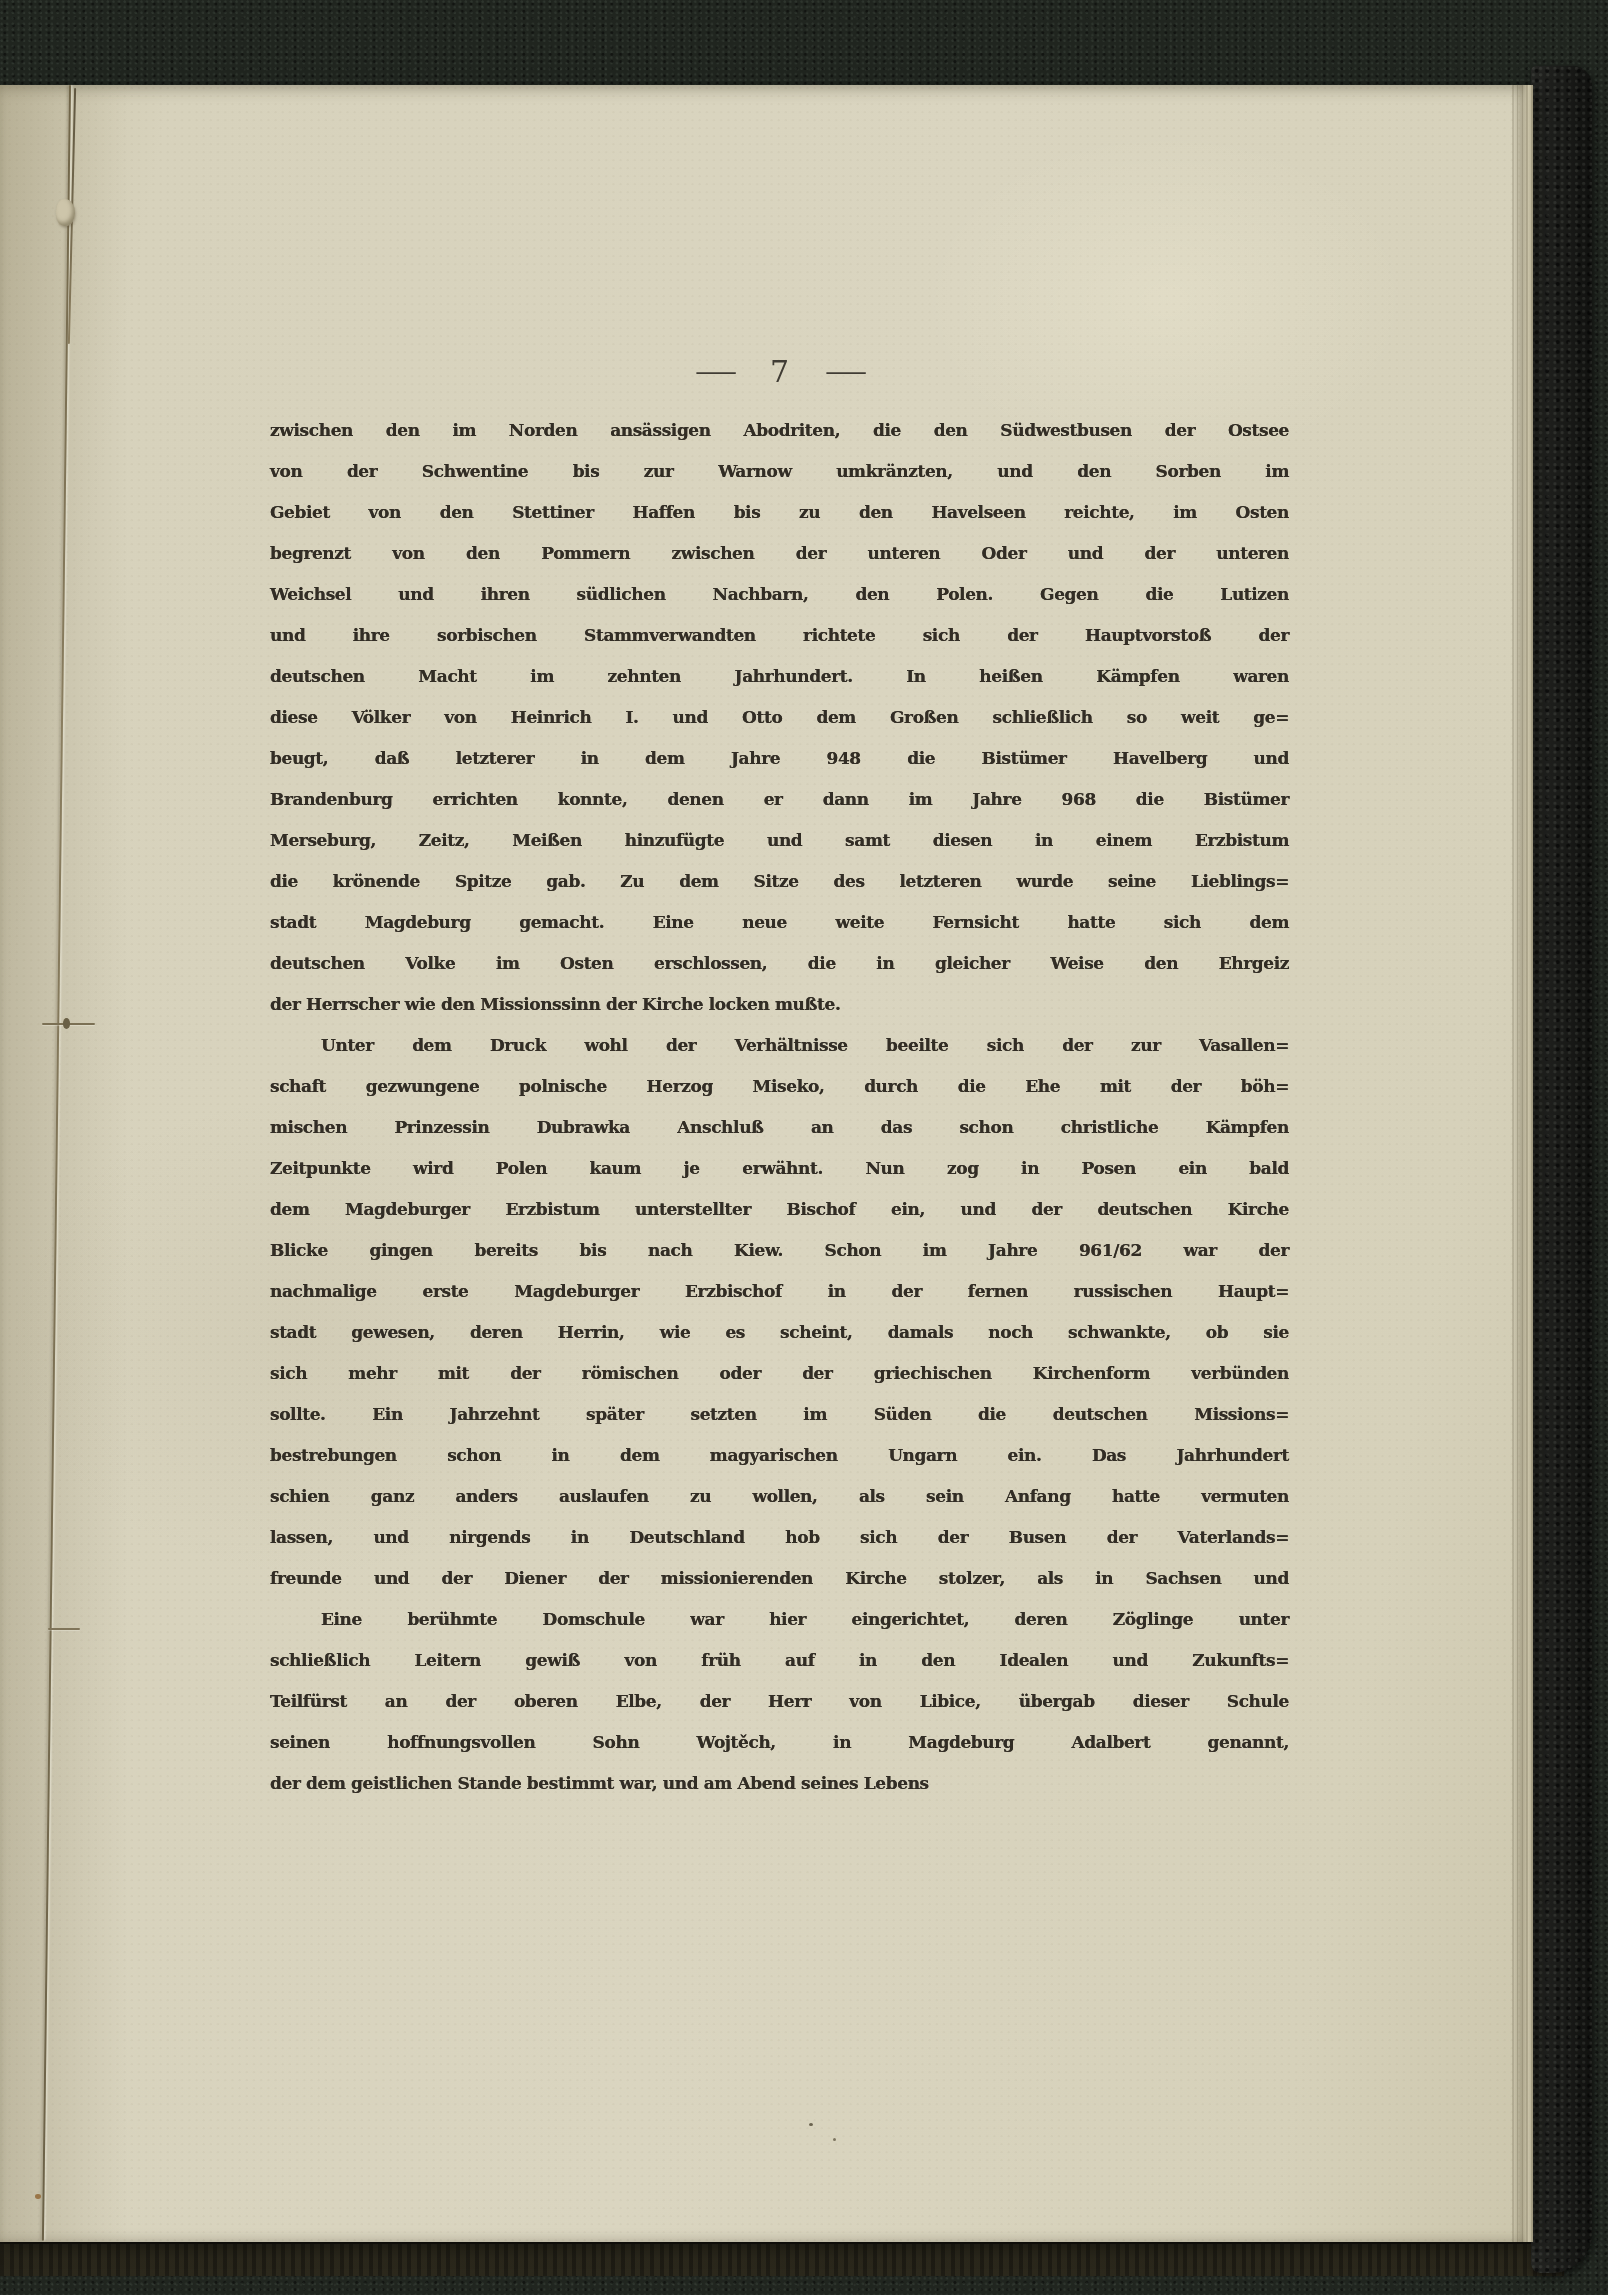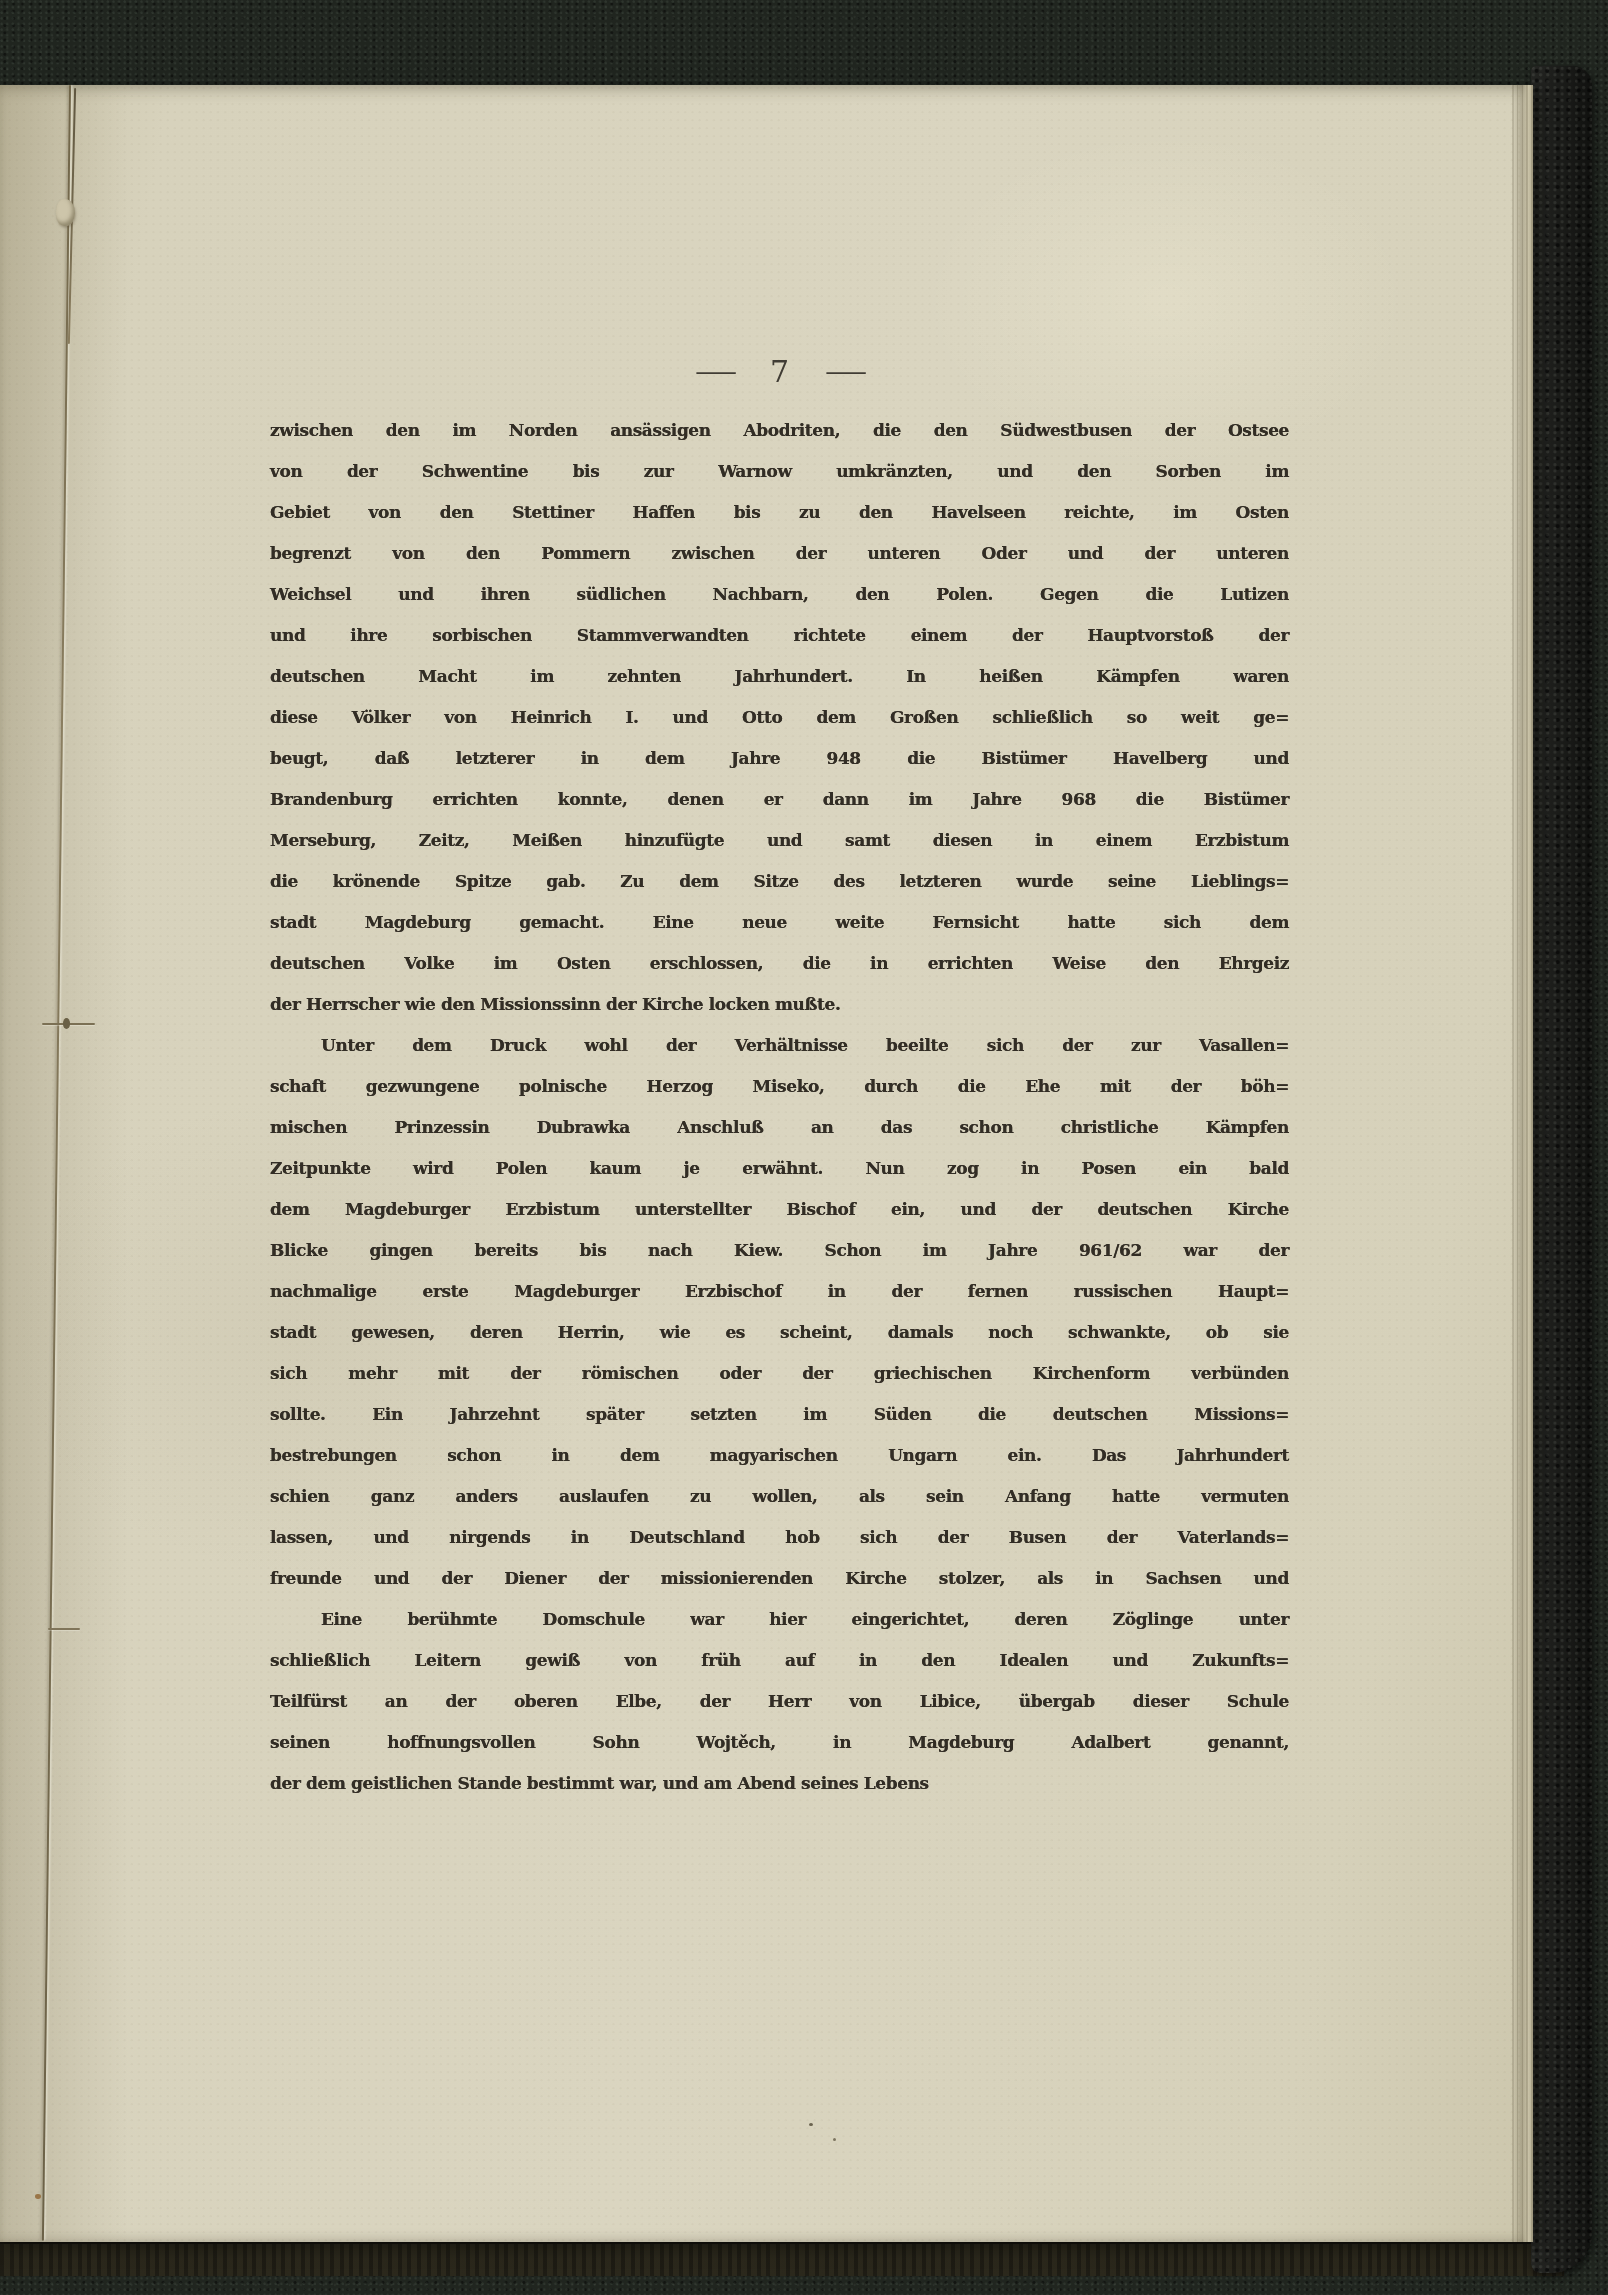--- a/index.html
+++ b/index.html
@@ -147,29 +147,29 @@
       <span class="num">7</span>
       <span class="rule">—</span>
     </div>
 
     <div class="text-block" id="text-block">
         <div class="line">zwischen den im Norden ansässigen Abodriten, die den Südwestbusen der Ostsee</div>
         <div class="line">von der Schwentine bis zur Warnow umkränzten, und den Sorben im</div>
         <div class="line">Gebiet von den Stettiner Haffen bis zu den Havelseen reichte, im Osten</div>
         <div class="line">begrenzt von den Pommern zwischen der unteren Oder und der unteren</div>
         <div class="line">Weichsel und ihren südlichen Nachbarn, den Polen.  Gegen die Lutizen</div>
-        <div class="line">und ihre sorbischen Stammverwandten richtete einem der Hauptvorstoß der</div>
+        <div class="line">und ihre sorbischen Stammverwandten richtete sich der Hauptvorstoß der</div>
         <div class="line">deutschen Macht im zehnten Jahrhundert.  In heißen Kämpfen waren</div>
         <div class="line">diese Völker von Heinrich I. und Otto dem Großen schließlich so weit ge=</div>
         <div class="line">beugt, daß letzterer in dem Jahre 948 die Bistümer Havelberg und</div>
         <div class="line">Brandenburg errichten konnte, denen er dann im Jahre 968 die Bistümer</div>
         <div class="line">Merseburg, Zeitz, Meißen hinzufügte und samt diesen in einem Erzbistum</div>
         <div class="line">die krönende Spitze gab.  Zu dem Sitze des letzteren wurde seine Lieblings=</div>
         <div class="line">stadt Magdeburg gemacht.  Eine neue weite Fernsicht hatte sich dem</div>
-        <div class="line">deutschen Volke im Osten erschlossen, die in errichten Weise den Ehrgeiz</div>
+        <div class="line">deutschen Volke im Osten erschlossen, die in gleicher Weise den Ehrgeiz</div>
         <div class="line par-end">der Herrscher wie den Missionssinn der Kirche locken mußte.</div>
         <div class="line indent">Unter dem Druck wohl der Verhältnisse beeilte sich der zur Vasallen=</div>
         <div class="line">schaft gezwungene polnische Herzog Miseko, durch die Ehe mit der böh=</div>
         <div class="line">mischen Prinzessin Dubrawka Anschluß an das schon christliche Kämpfen</div>
         <div class="line">Zeitpunkte wird Polen kaum je erwähnt.  Nun zog in Posen ein bald</div>
         <div class="line">dem Magdeburger Erzbistum unterstellter Bischof ein, und der deutschen Kirche</div>
         <div class="line">Blicke gingen bereits bis nach Kiew.  Schon im Jahre 961/62 war der</div>
         <div class="line">nachmalige erste Magdeburger Erzbischof in der fernen russischen Haupt=</div>
         <div class="line">stadt gewesen, deren Herrin, wie es scheint, damals noch schwankte, ob sie</div>
         <div class="line">sich mehr mit der römischen oder der griechischen Kirchenform verbünden</div>

